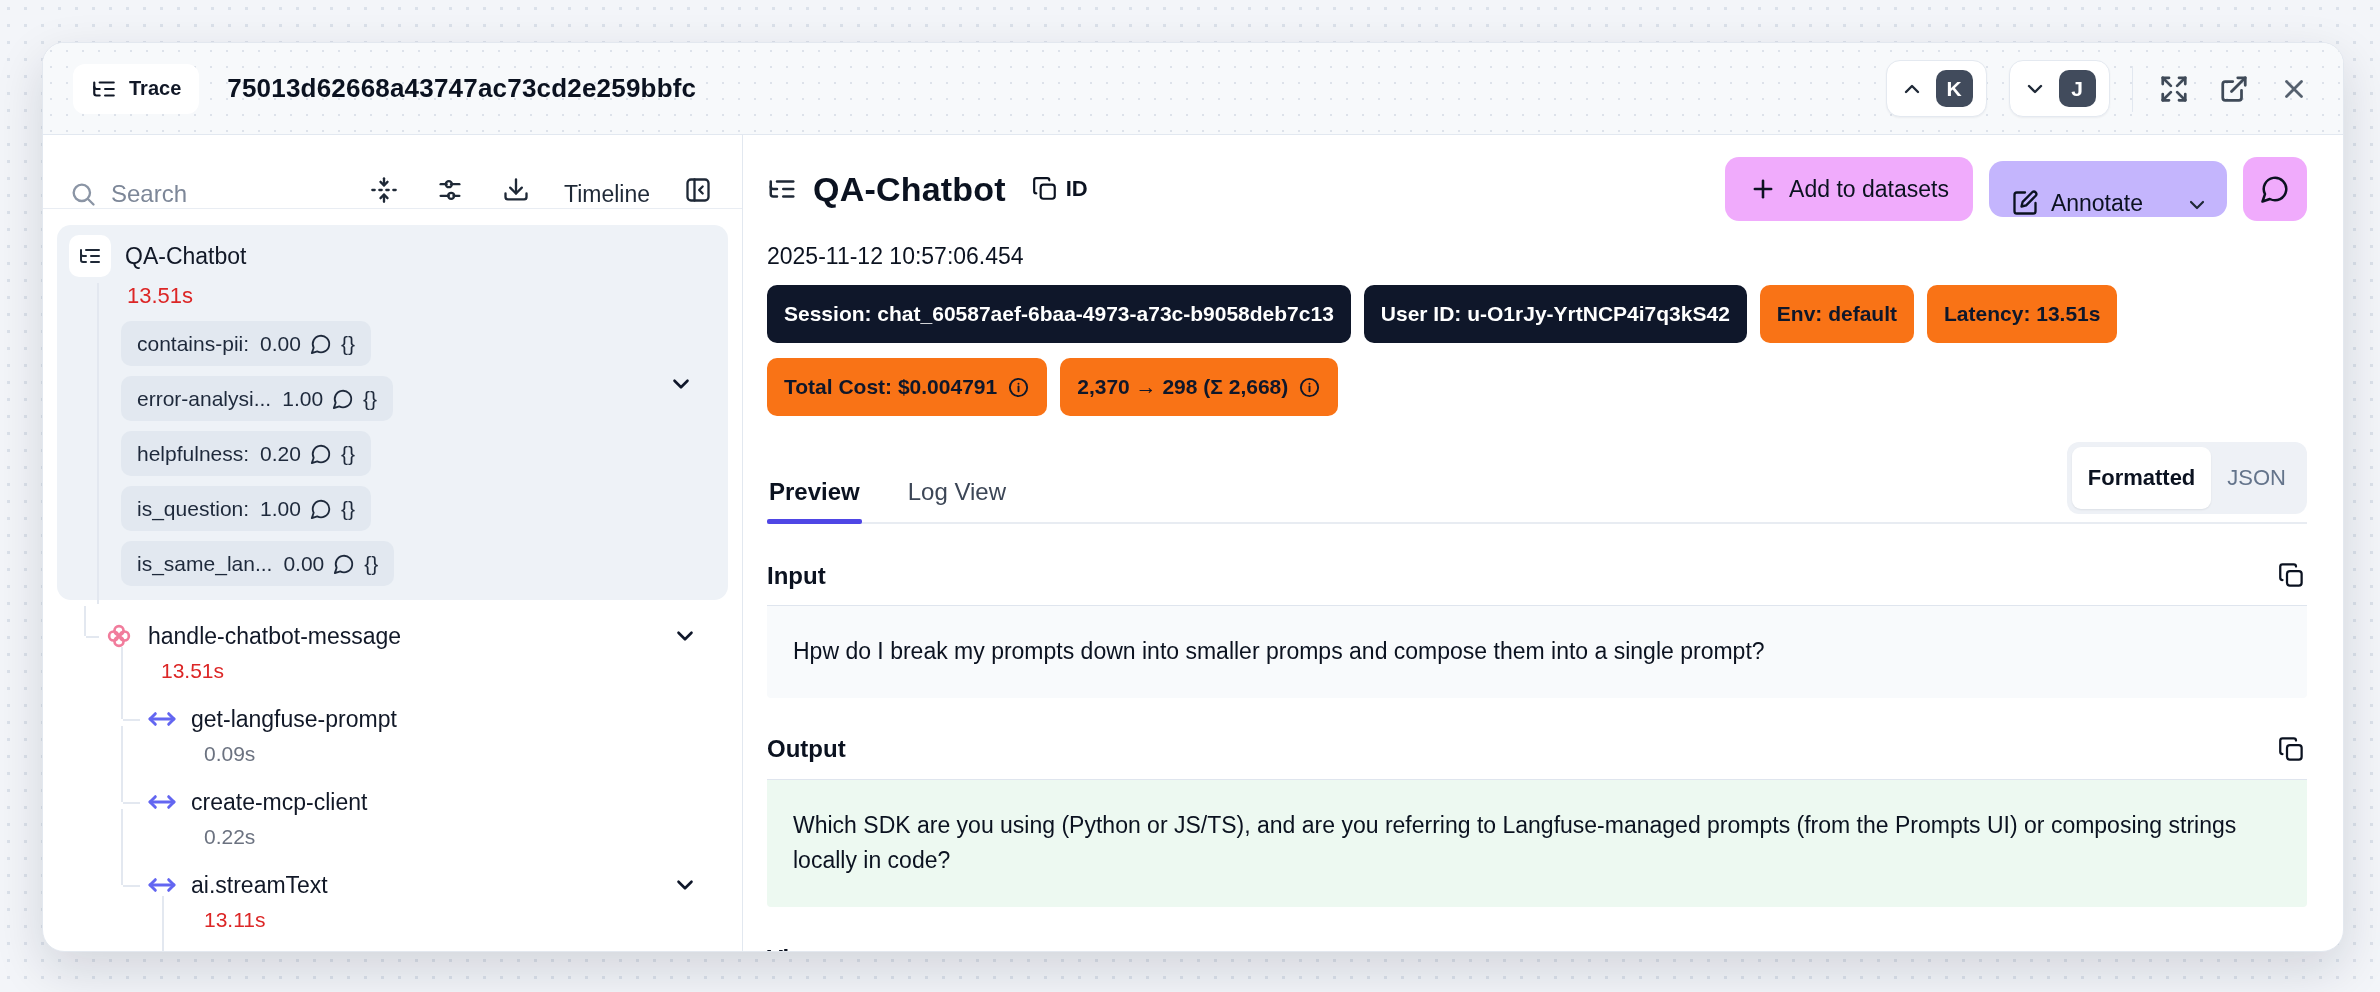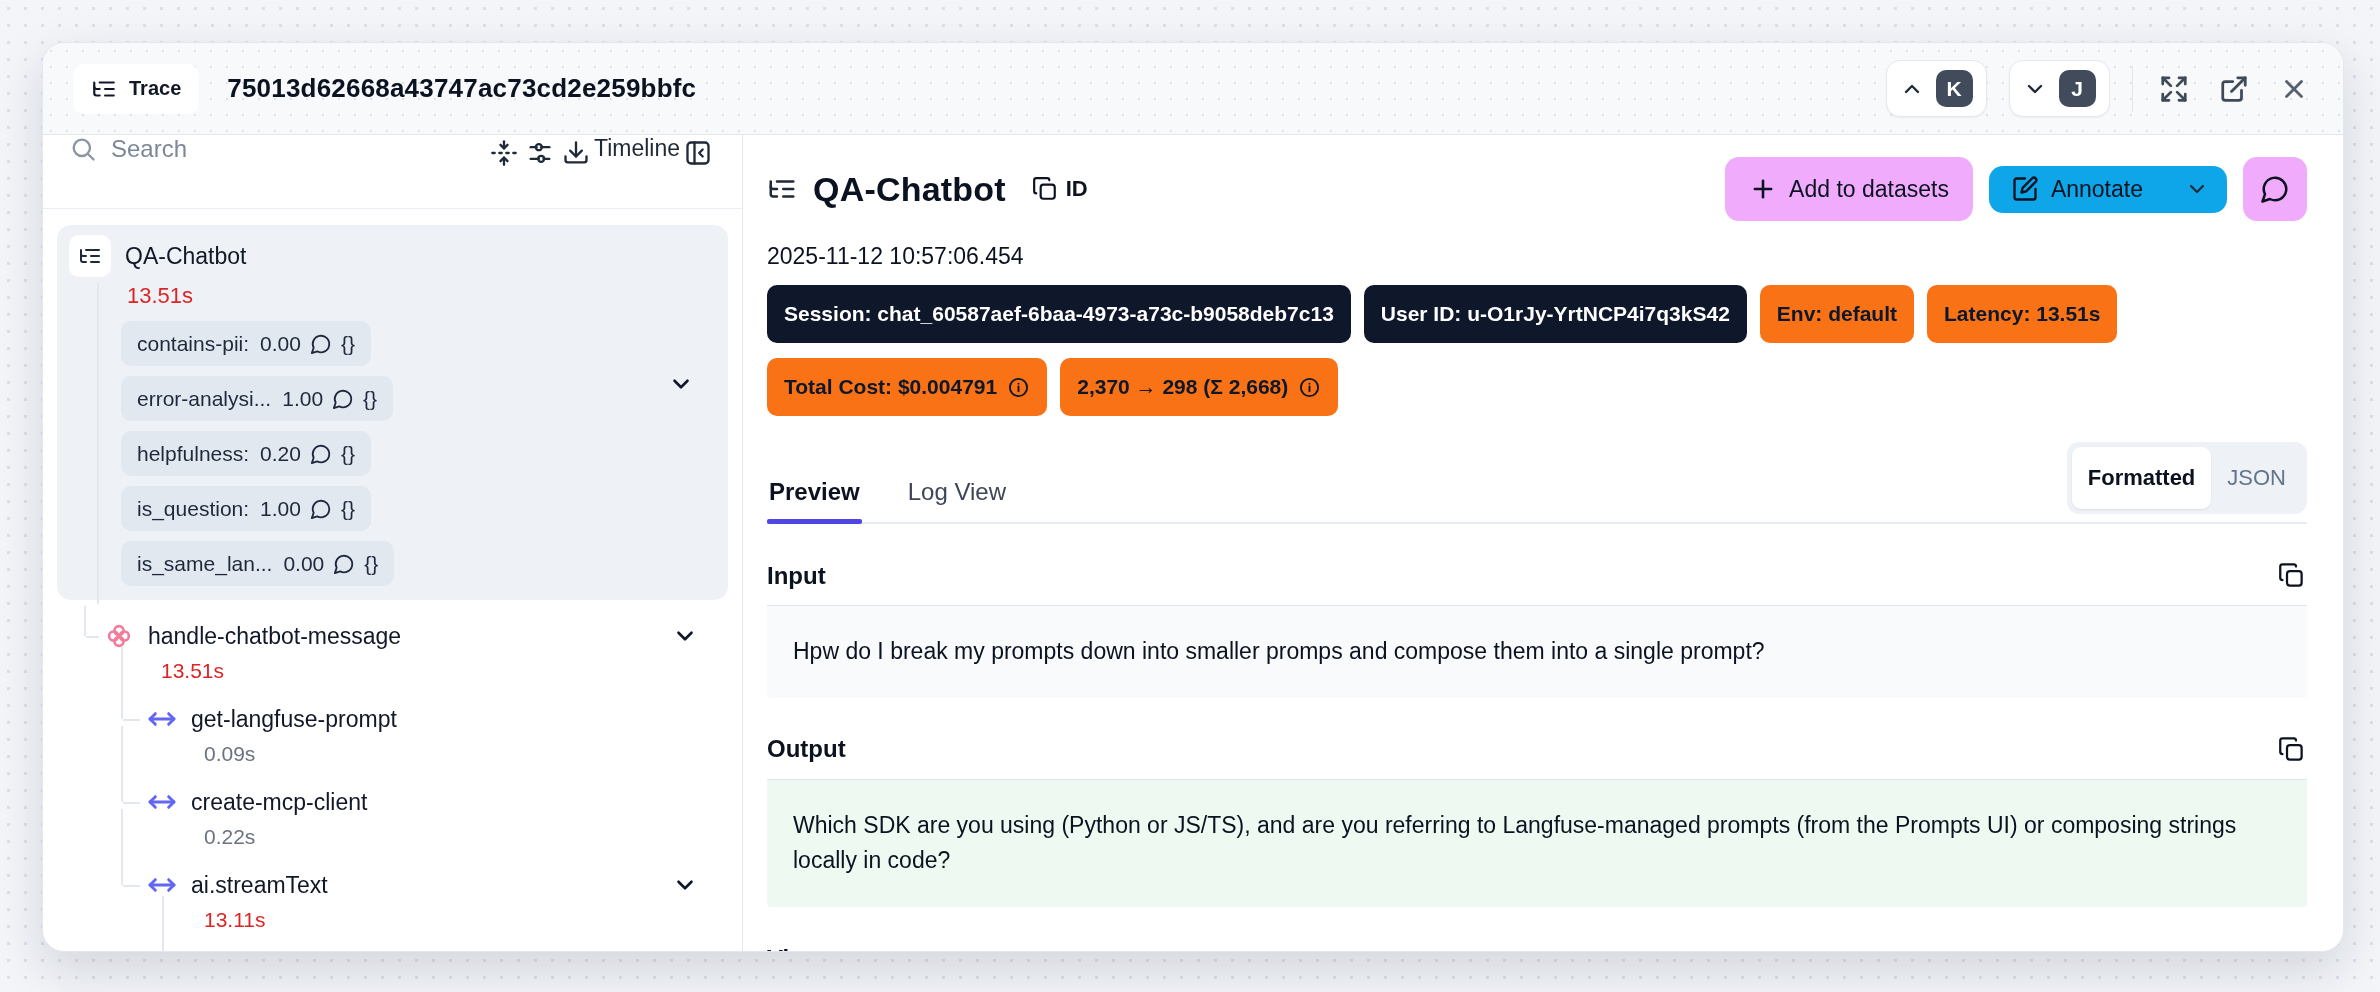--- a/index.html
+++ b/index.html
@@ -39,21 +39,21 @@
   .kbd {
     width:37px; height:37px; border-radius:10px; background:#414b5c; color:#fff;
     font-size:21px; font-weight:700; display:flex; align-items:center; justify-content:center;
   }
   .vdiv { width:1.5px; height:46px; background:#e2e8f0; }
   .iconbtn { background:none; border:none; cursor:pointer; display:flex; align-items:center; color:#3f4a58; padding:4px; }
   svg { display:block; }
   
   .mbody { flex:1; display:flex; min-height:0; }
   aside { width:700px; flex:0 0 700px; border-right:1px solid #e2e8f0; display:flex; flex-direction:column; min-height:0; }
-  .stoolbar { height:74px; flex:0 0 74px; display:flex; align-items:flex-start; padding:0 26px; border-bottom:1px solid #e9edf3; }
+  .stoolbar { height:74px; flex:0 0 74px; display:flex; align-items:flex-end; padding:0 26px; gap:30px; border-bottom:1px solid #e9edf3; }
   .search { display:flex; align-items:center; gap:14px; flex:1; color:#7d8798; font-size:24px; cursor:text; }
   .tl-label { font-size:23px; font-weight:500; color:#1f2937; cursor:pointer; }
   
   .tree { flex:1; padding:16px 14px 0 14px; overflow:hidden; position:relative; }
   .root-block {
     position:relative; background:#eef2f7; border-radius:14px; padding:10px 12px 14px 12px; cursor:pointer;
   }
   .root-block::after { 
     content:''; position:absolute; left:40px; top:58px; bottom:-4px; border-left:2px solid #e3e8f0;
   }
@@ -96,21 +96,21 @@
   .mtitle-icon { color:#1f2937; }
   h1 { font-size:34px; font-weight:700; color:#0b1220; letter-spacing:.2px; }
   .idwrap { display:flex; align-items:center; gap:8px; margin-left:10px; cursor:pointer; color:#0b1220; }
   .idlabel { font-size:22px; font-weight:600; }
   .mactions { margin-left:auto; display:flex; align-items:center; gap:16px; }
   .btn {
     display:inline-flex; align-items:center; gap:12px; background:#f0abfc; border:none; cursor:pointer;
     border-radius:14px; height:64px; padding:0 24px; font-size:23px; font-weight:500; color:#0b1220;
     font-family:inherit;
   }
-  .split { display:flex; align-items:center; background:#0ea5e9; border-radius:14px; overflow:hidden; height:47px; }
+  .split { display:flex; align-items:flex-end; background:#c4b5fd; border-radius:14px; overflow:hidden; height:56px; }
   .split .main-part { display:flex; align-items:center; gap:12px; padding:0 22px; cursor:pointer; font-size:23px; font-weight:500; }
   .split .sep { width:2px; background:#d8dfe8; margin:0; }
   .split .dd { display:flex; align-items:center; padding:0 18px; cursor:pointer; color:#1f2937; }
   .btn-icon-only { width:64px; justify-content:center; padding:0; }
   .timestamp { margin-top:22px; font-size:23px; font-weight:500; color:#0b1220; }
   .brow { display:flex; gap:13px; margin-top:15px; flex-wrap:nowrap; }
   .badge { display:inline-flex; align-items:center; gap:10px; border-radius:10px; height:58px; padding:0 17px; font-size:21px; font-weight:600; }
   .badge.dark { background:#0f172a; color:#fff; }
   .badge.light { background:#f97316; color:#0f172a;text-align:right; }
   

